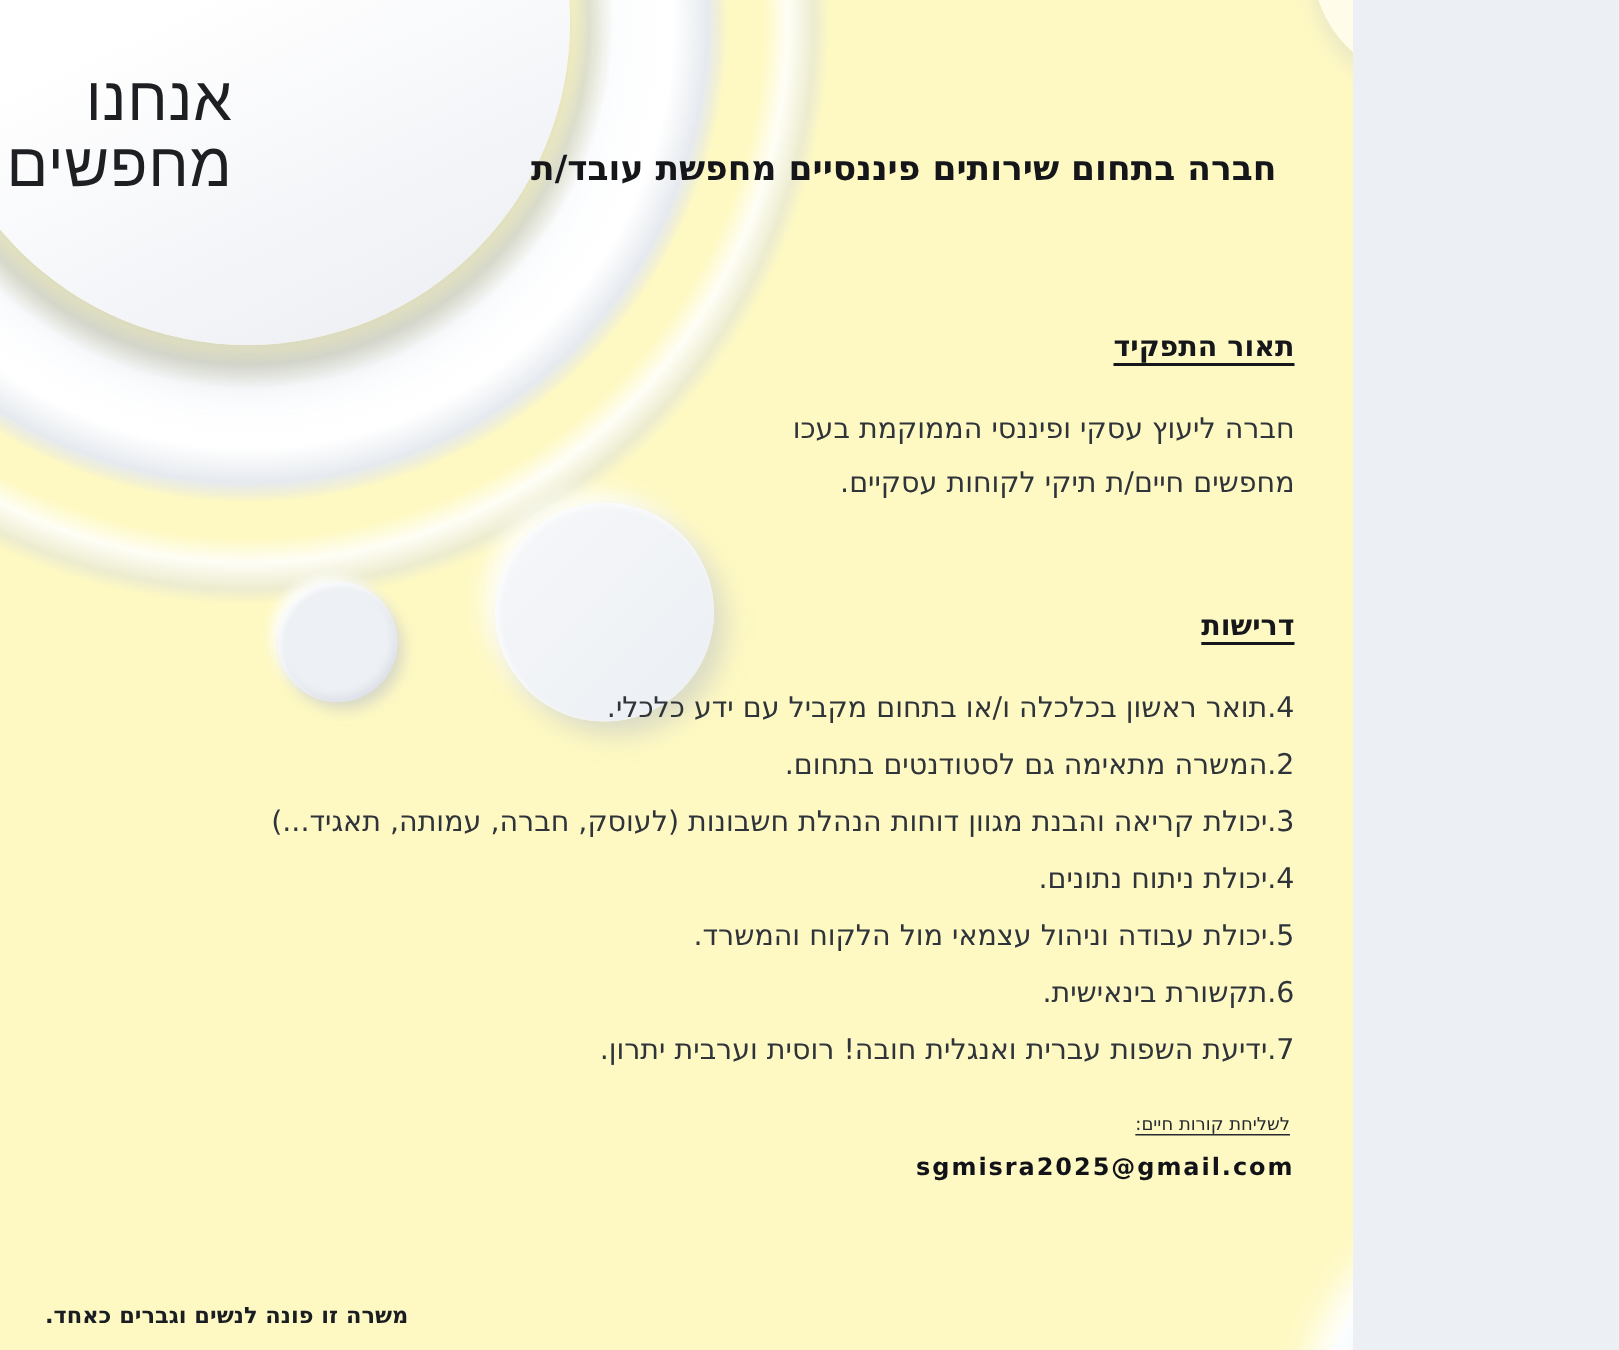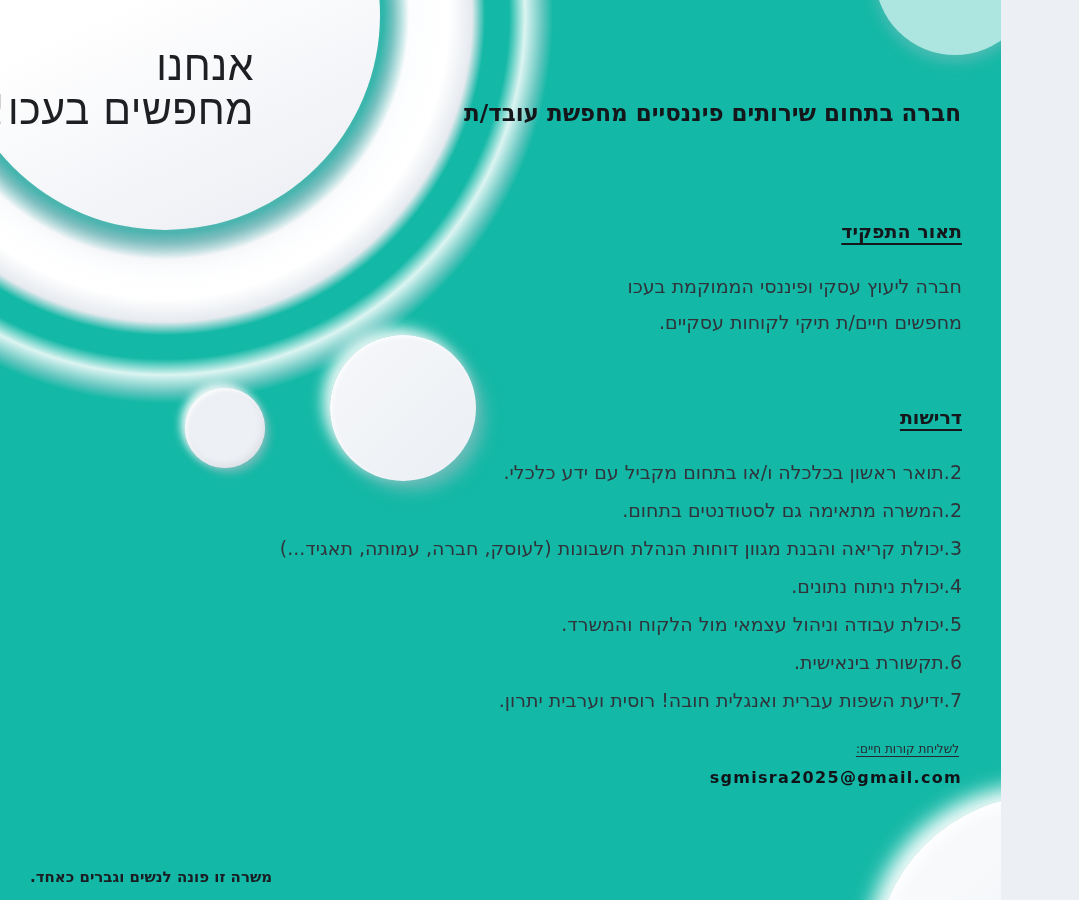--- a/index.html
+++ b/index.html
@@ -3,23 +3,23 @@
 <meta charset="utf-8">
 <style>
   html, body {
     margin: 0;
     padding: 0;
     background: #ECEFF3;
     font-family: "DejaVu Sans", "Liberation Sans", sans-serif;
   }
   .page {
     position: relative;
-    width: 1001px;
+    width: 902px;
     height: 900px;
-    background: #14b8a6;
+    background: #fef9c3;
     overflow: hidden;
   }
   
   .shape { position: absolute; border-radius: 50%; pointer-events: none; }
 
   .ring-outer-arc {
     width: 800px; height: 800px;
     left: -235px; top: -385px;
     background: radial-gradient(circle closest-side,
       rgba(236,239,243,0) 0 86%,
@@ -86,21 +86,21 @@
     direction: rtl;
     text-align: right;
     font-size: 41px;
     font-weight: 300;
     line-height: 1.08;
     color: #1d1f23;
     letter-spacing: 0.5px;
     white-space: nowrap;
   }
   .title {
-    right: 40px; top: 100px;
+    right: 51px; top: 100px;
     direction: rtl;
     font-size: 23px;
     font-weight: 700;
     color: #14161a;
     white-space: nowrap;
     margin: 0;
   }
   .section-heading {
     direction: rtl;
     font-size: 19px;
@@ -179,21 +179,21 @@
   <h1 class="txt title">חברה בתחום שירותים פיננסיים מחפשת עובד/ת</h1>
 
   <div class="txt section-heading jobdesc-heading">תאור התפקיד</div>
   <div class="txt jobdesc-body">
     <div>חברה ליעוץ עסקי ופיננסי הממוקמת בעכו</div>
     <div>מחפשים חיים/ת תיקי לקוחות עסקיים.</div>
   </div>
 
   <div class="txt section-heading req-heading">דרישות</div>
   <div class="txt req-list">
-    <div>2.תואר ראשון בכלכלה ו/או בתחום מקביל עם ידע כלכלי.</div>
+    <div>4.תואר ראשון בכלכלה ו/או בתחום מקביל עם ידע כלכלי.</div>
     <div>2.המשרה מתאימה גם לסטודנטים בתחום.</div>
     <div>3.יכולת קריאה והבנת מגוון דוחות הנהלת חשבונות (לעוסק, חברה, עמותה, תאגיד...)</div>
     <div>4.יכולת ניתוח נתונים.</div>
     <div>5.יכולת עבודה וניהול עצמאי מול הלקוח והמשרד.</div>
     <div>6.תקשורת בינאישית.</div>
     <div>7.ידיעת השפות עברית ואנגלית חובה! רוסית וערבית יתרון.</div>
   </div>
 
   <div class="txt cv-heading">לשליחת קורות חיים:</div>
   <div class="txt cv-email">sgmisra2025@gmail.com</div>

